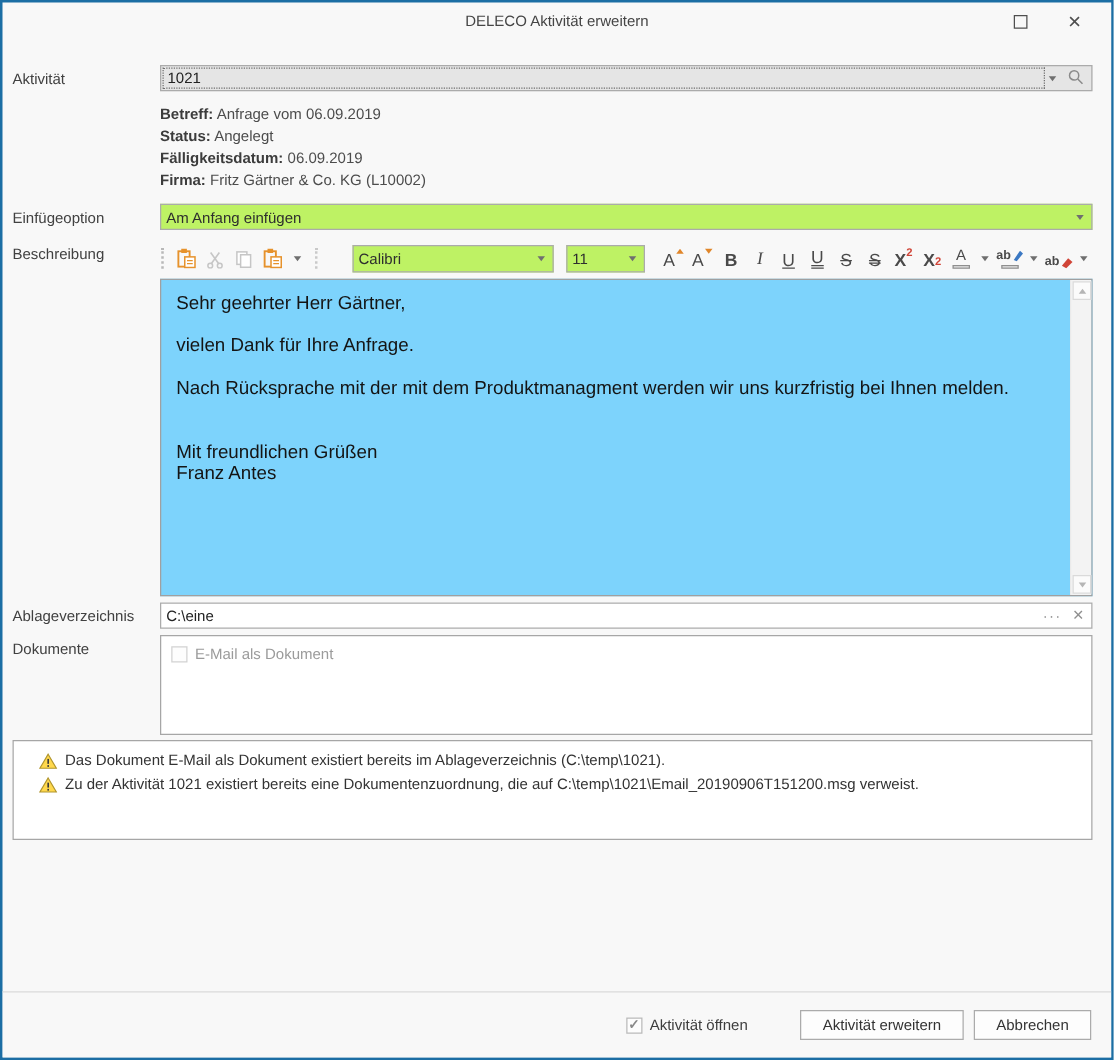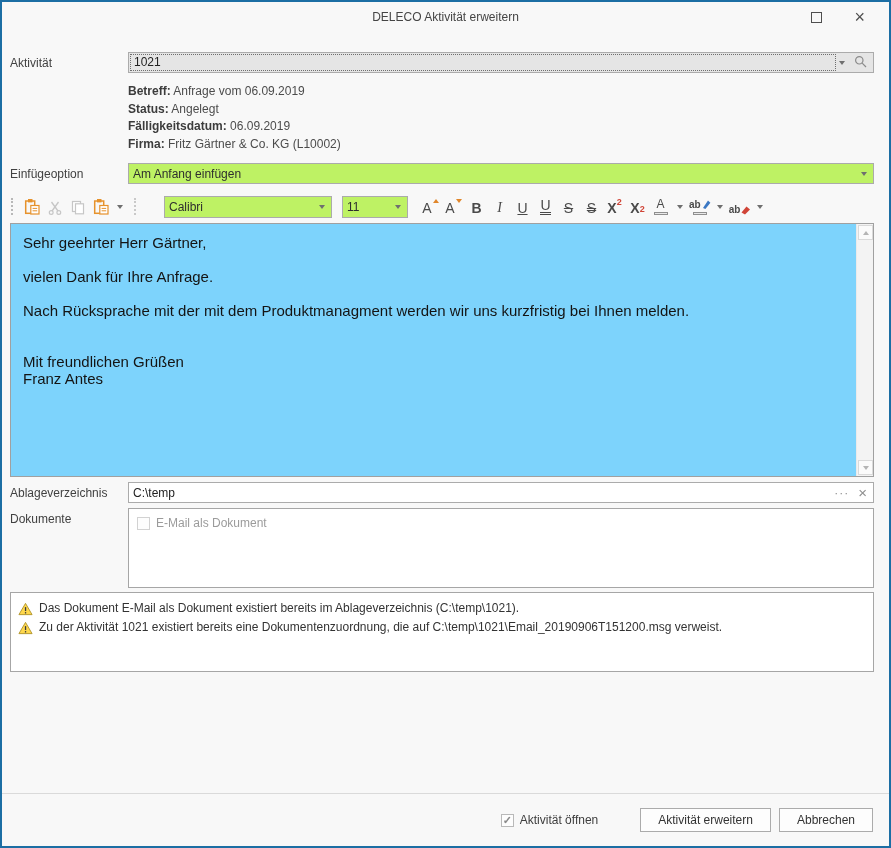--- a/index.html
+++ b/index.html
@@ -92,21 +92,21 @@
   .doc-box{ height:80px; background:#fff; border:1px solid #a6a6a6; padding:7px 8px; }
   .cb-row{ display:flex; align-items:center; gap:6px; }
   .cb{ width:13px; height:13px; background:#fdfdfd; border:1px solid #b9b9b9;
        display:flex; align-items:center; justify-content:center;
        font-size:11px; font-weight:bold; color:#8a8a8a; line-height:11px; }
   .cb.disabled{ border-color:#d2d2d2; }
   .cb-label-dim{ color:#9b9b9b; }
   
   .row-warnungen{ margin-top:4px; }
   .warn-label{ font-weight:bold; color:#3c3c3c; }
-  .warn-box{ height:80px; background:#fff; border:1px solid #a6a6a6; padding:6px 7px; }
+  .warn-box{ height:80px; background:#fff; border:1px solid #a6a6a6; padding:6px 20px; }
   .warn-item{ display:flex; align-items:flex-start; gap:6px; line-height:19px; color:#333; }
   .warn-item svg{ flex:none; margin-top:3px; }
   
   .footer{ position:absolute; left:0; right:0; bottom:0; height:53px; background:#f8f8f8;
            border-top:1px solid #dadada; display:flex; align-items:center;
            justify-content:flex-end; padding-right:16px; }
   .footer-cb-group{ display:flex; align-items:center; gap:6px; margin-right:42px; color:#3d3d3d; }
   .btn{ height:24px; background:#fdfdfd; border:1px solid #ababab; display:flex;
         align-items:center; justify-content:center; padding:0 17px; color:#333; font-size:12px; }
   .btn + .btn{ margin-left:8px; }
@@ -167,20 +167,21 @@
       <div class="label-col">Einfügeoption</div>
       <div class="field-col">
         <div class="combo">
           <span class="combo-text">Am Anfang einfügen</span>
           <span class="caret"></span>
         </div>
       </div>
     </div>
 
     <div class="row row-beschreibung">
+      <div class="label-col">Beschreibung</div>
       <div class="field-col">
 
         <div class="toolbar">
           <span class="grip"></span>
           <span class="tb-btn">
             <svg width="16" height="17" viewBox="0 0 16 17">
               <rect x="1.7" y="3" width="9" height="12.3" fill="none" stroke="#e6922c" stroke-width="1.5"></rect>
               <rect x="4" y="1" width="4.5" height="3.4" fill="#e6922c"></rect>
               <rect x="6.8" y="7.5" width="8.2" height="8.5" fill="#ffffff" stroke="#e6922c" stroke-width="1.2"></rect>
               <line x1="8.6" y1="10.4" x2="13.2" y2="10.4" stroke="#e6922c" stroke-width="1"></line>
@@ -316,21 +317,21 @@
           </div>
         </div>
 
       </div>
     </div>
 
     <div class="row row-ablage">
       <div class="label-col">Ablageverzeichnis</div>
       <div class="field-col">
         <div class="path-input">
-          <span class="path-text">C:\temp</span>
+          <span class="path-text">C:\eine</span>
           <span class="dots-btn">···</span>
           <span class="clear-btn">×</span>
         </div>
       </div>
     </div>
 
     <div class="row row-dokumente">
       <div class="label-col">Dokumente</div>
       <div class="field-col">
         <div class="doc-box">

